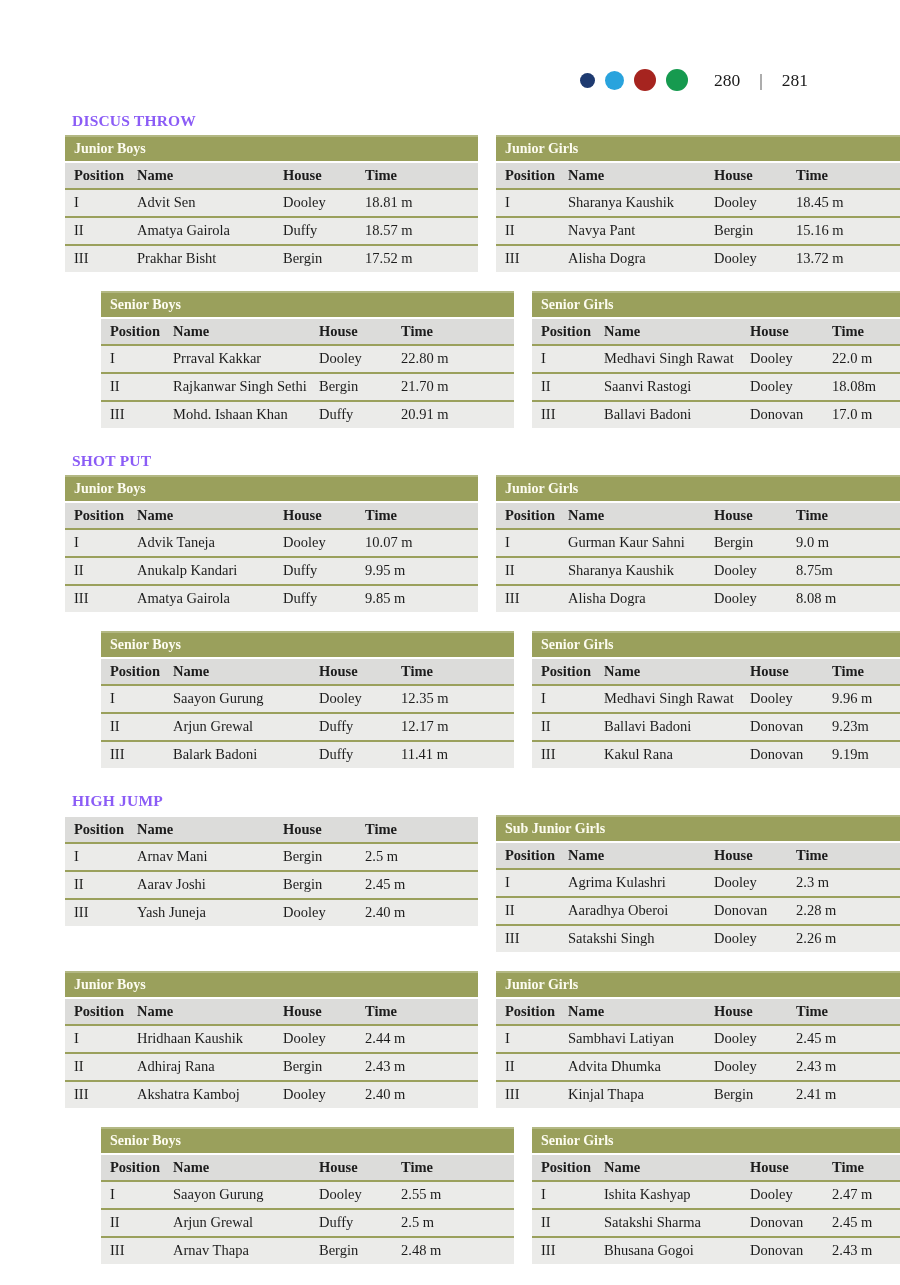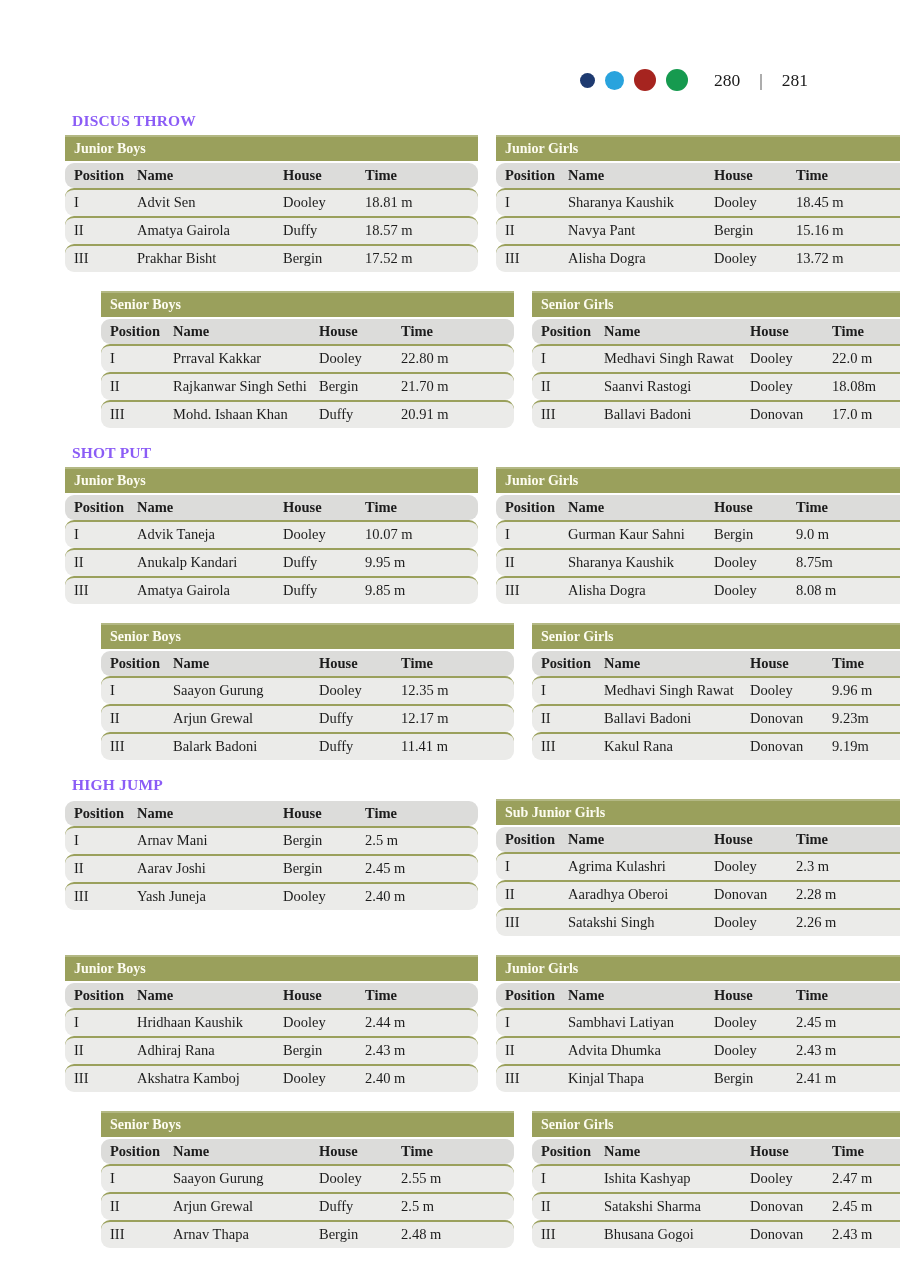--- a/index.html
+++ b/index.html
@@ -30,36 +30,35 @@
 
   
   .content { position: absolute; left: 65px; top: 112px; width: 745px; }
 
   .section { margin-bottom: 14px; }
   .section-title {
     font-weight: bold; font-size: 15.5px; letter-spacing: 0.2px;
     color: #8b5cf6; margin: 0 0 5px 7px;
   }
   .pair { display: flex; gap: 18px; margin-bottom: 19px; }
-  .pair:last-child { margin-bottom: 16px; padding-left: 36px; }
+  .pair:last-child { margin-bottom: 24px; padding-left: 36px; }
 
   
   .rtable { width: 413px; flex: 0 0 auto; }
   .rtable-title {
     background: var(--accent, #9aa05c);
     border-top: 2px solid var(--accent-light, #b3b884);
     color: var(--title-text, #fdfcf0);
     font-weight: bold; font-size: 14px;
     padding: 3px 0 4px 9px; line-height: 17px;
   }
   .row-grid {
     display: grid;
     grid-template-columns: 72px 146px 82px 1fr;
     align-items: baseline;
-    border-radius: 9px;
   }
   .rtable-head {
     background: var(--head-gray, #dcdcda);
     font-weight: bold; font-size: 14.5px;
     padding: 4px 0 4px 0;
     margin-top: 2px;
   }
   .rtable-row {
     background: var(--row-gray, #ebebe9);
     font-size: 14.5px;

